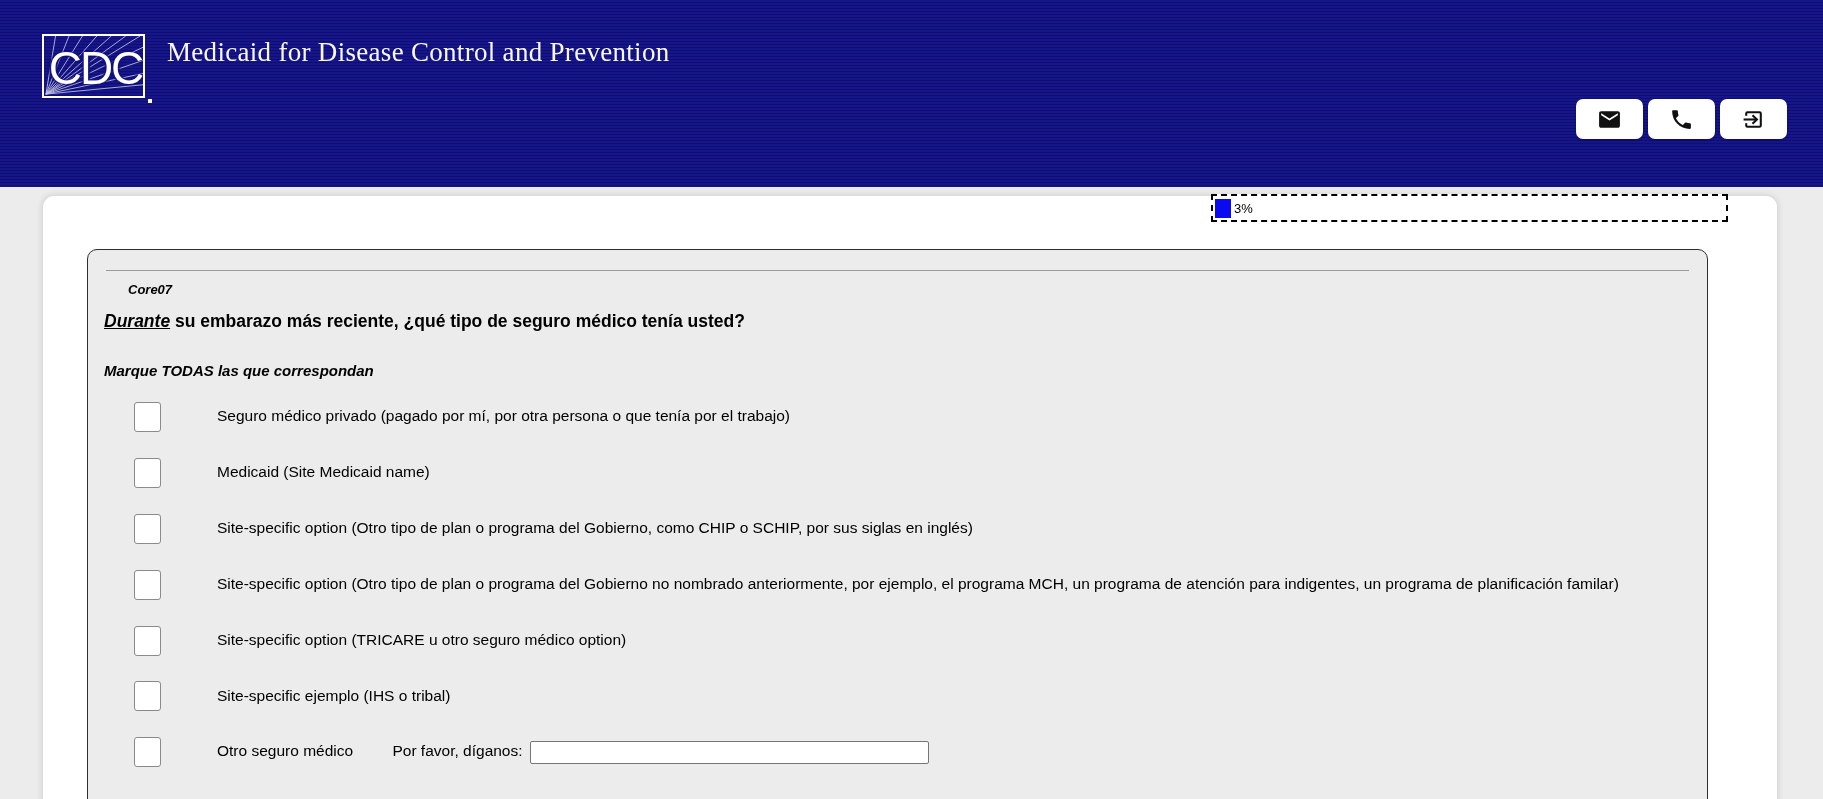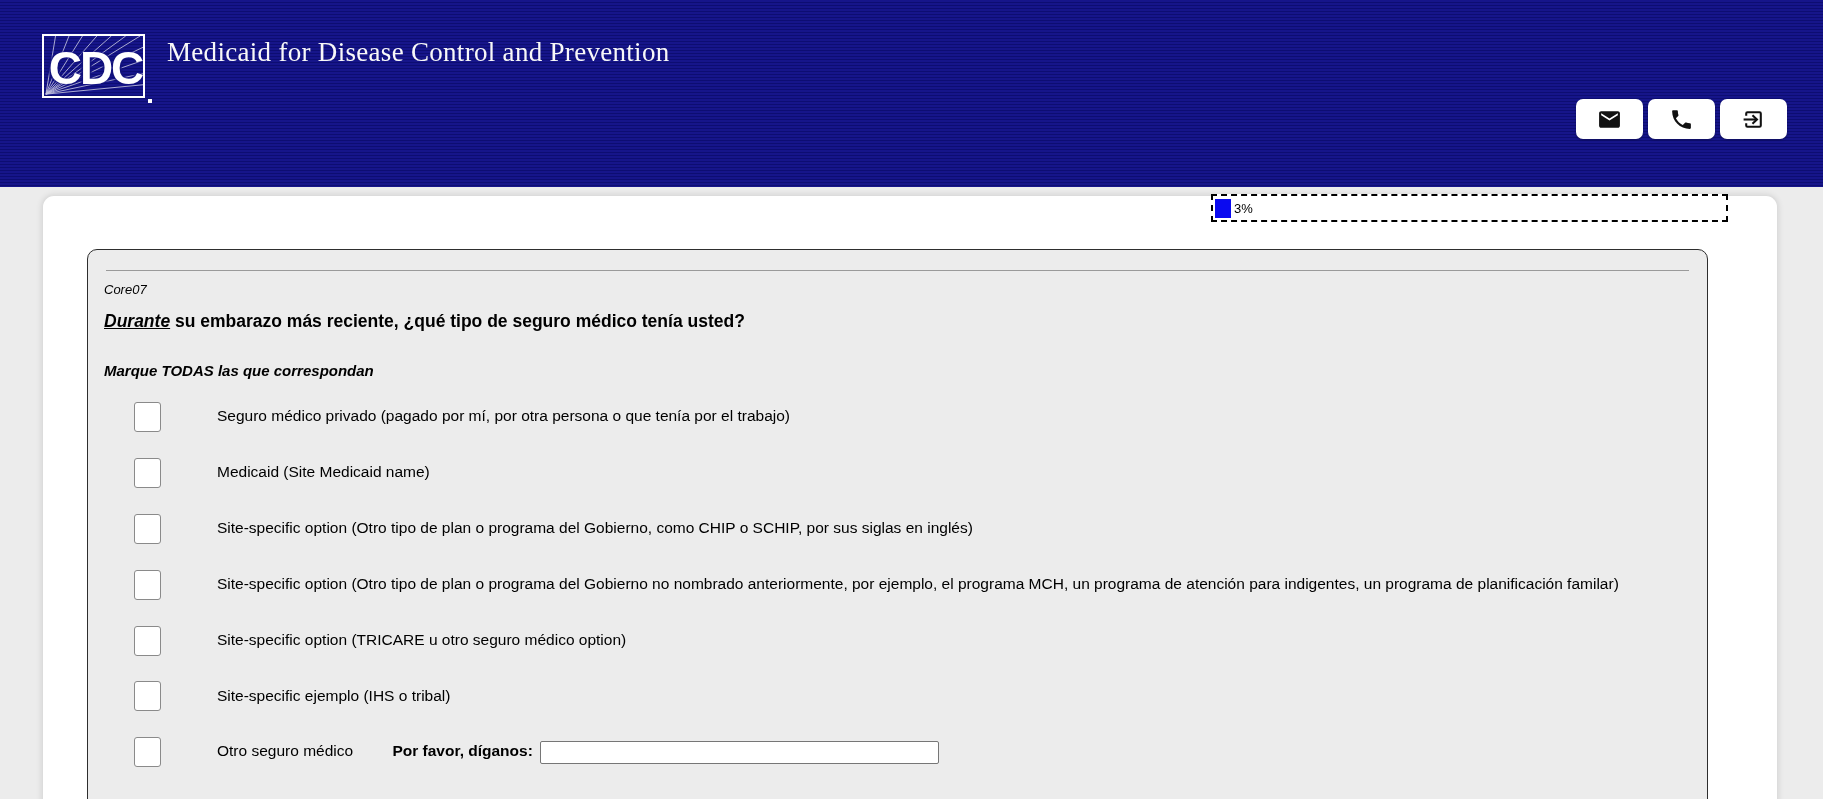--- a/index.html
+++ b/index.html
@@ -19,21 +19,21 @@
       #0d0d72 2px, #0d0d72 3px);
   }
   .logo-wrap { position:absolute; left:42px; top:34px; width:103px; height:64px; }
   .cdc-logo {
     width:103px; height:64px; border:2px solid #fff; position:relative;
     overflow:hidden; background:transparent;
   }
   .cdc-logo svg.rays { position:absolute; left:0; top:0; width:100%; height:100%; }
   .cdc-letters {
     position:absolute; left:4px; top:4px; width:95px; text-align:center;
-    font-size:46px; font-weight:bold; color:#fff; letter-spacing:-2px;
+    font-size:46px; font-weight:normal; color:#fff; letter-spacing:-2px;
     line-height:56px; font-family:"Liberation Sans",sans-serif;
     text-shadow:2px 0 2px #12127c, -2px 0 2px #12127c;
   }
   .logo-tm { position:absolute; right:-7px; bottom:-5px; width:4px; height:4px; background:#fff; }
 
   .hdr-text { position:absolute; left:167px; top:33px; color:#fff; }
   .hdr-dept { font-size:13.5px; font-weight:bold; letter-spacing:0.2px; }
   .hdr-org  {
     font-family:"Liberation Serif","DejaVu Serif",serif;
     font-size:27px; margin-top:4px; color:#f8f8f8; letter-spacing:0.3px;
@@ -64,37 +64,37 @@
     box-shadow:0 0 6px rgba(0,0,0,0.12);
   }
 
   
   .card {
     position:absolute; left:44px; top:53px; width:1621px; height:640px;
     background:#ececec; border:1px solid #2e2e2e;
     border-radius:10px 10px 0 0; padding:0 16px;
   }
   .card-rule { border:none; border-top:1px solid #9a9a9a; margin:20px 2px 0 2px; }
-  .q-code { font-size:13px; font-weight:normal; font-style:italic; margin-top:11px; }
+  .q-code { font-size:13px; font-weight:bold; font-style:italic; margin-top:11px;margin-left:24px; }
   .q-text { font-size:17.5px; font-weight:bold; margin-top:14px; }
   .q-lead { font-style:italic; text-decoration:underline;text-align:center; }
   .q-instruction { font-size:15px; font-weight:bold; font-style:italic; margin-top:30px; }
 
   .options { margin-top:22px; }
   .option {
     display:block; line-height:30px; font-size:15.5px;
     text-indent:30px; margin-bottom:25px; cursor:default;
   }
   .option .wrapfix { text-indent:0;margin-left:35px; }
   .cb {
     display:inline-block; width:27px; height:30px; background:#fff;
     border:1px solid #8a8a8a; border-radius:3px; vertical-align:middle;
     margin-right:21px; cursor:pointer;
   }
-  .opt-bold { font-weight:bold;text-align:center; }
+  .opt-bold { font-weight:normal;text-align:center; }
   .other-input {
     width:399px; height:23px; border:1px solid #767676; border-radius:2px;
     background:#fff; vertical-align:middle; margin-left:7px;
     font-size:14px; padding:0 4px; font-family:inherit;
   }
 </style>
 </head>
 <body>
 
 <div class="header">

